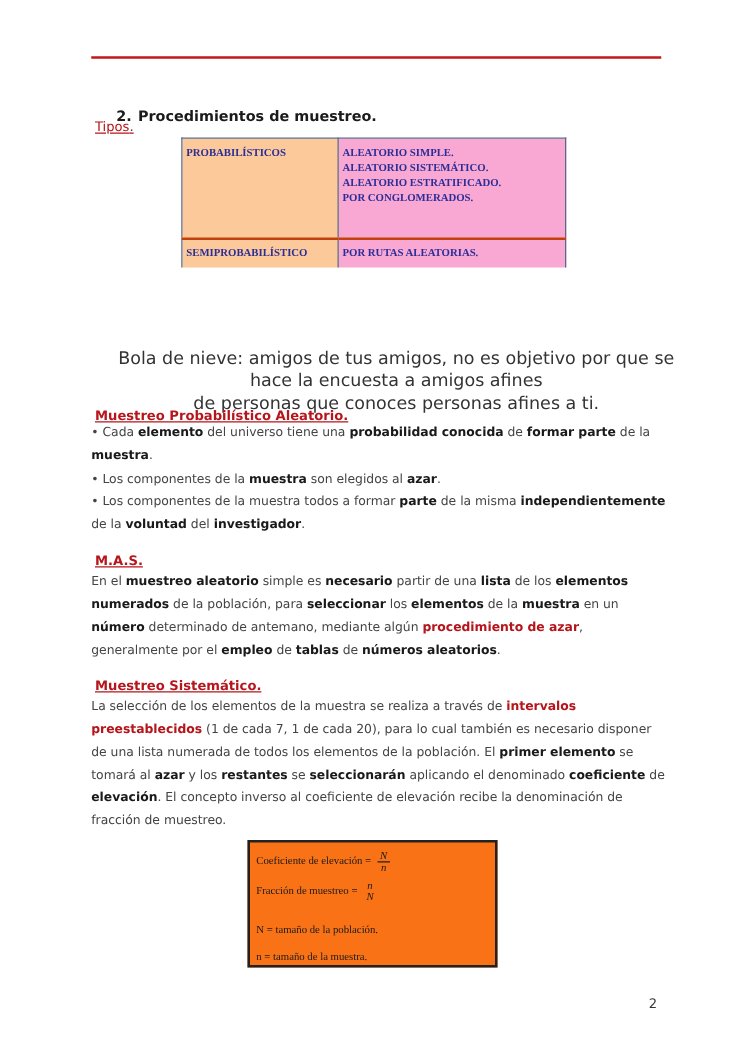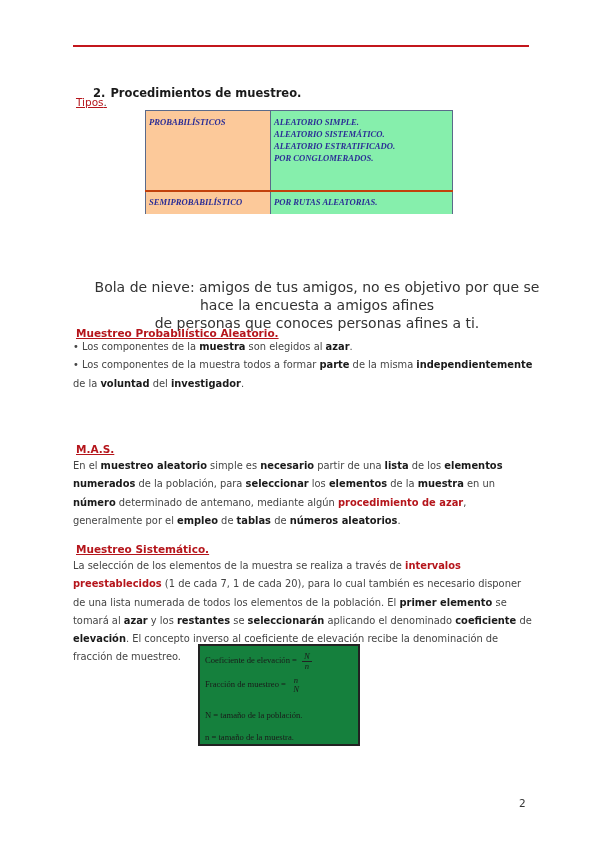--- a/index.html
+++ b/index.html
@@ -4,37 +4,37 @@
 <style>
   html, body { margin: 0; padding: 0; background: #ffffff; }
   body { width: 600px; height: 848px; position: relative; overflow: hidden;
          font-family: "DejaVu Sans", sans-serif; color: #333333; }
   .top-rule { position: absolute; left: 73px; top: 45px; width: 456px; height: 2px; background: #c3161c; }
   .section-title { position: absolute; left: 80px; top: 73px; font-size: 11.5px; font-weight: bold; color: #1a1a1a; margin: 13px; }
   .section-title .num { margin-right: 5px; }
   .subhead { position: absolute; left: 73px; font-size: 10.5px; font-weight: bold; color: #b5151b; text-decoration: underline; margin: 3px; }
   .subhead.plain { font-weight: normal; }
   .types-table { position: absolute; left: 145px; top: 110px; width: 308px; border-collapse: collapse; font-family: "Liberation Serif", serif; font-size: 8.6px; font-weight: bold; color: #2b2e96; }
-  .types-table td { vertical-align: top; padding: 2px 3px; line-height: 12px; font-style: italic; }
+  .types-table td { vertical-align: top; padding: 2px 3px; line-height: 12px; }
   .types-table td.cat { background: #fcc99a; width: 118px; border-right: 1px solid #5a6a8a; }
-  .types-table td.vals { background: #86efac; border-right: 1px solid #5a6a8a; }
+  .types-table td.vals { background: #f9a8d4; border-right: 1px solid #5a6a8a; }
   .types-table tr:first-child td { border-top: 1px solid #5a6a8a; }
   .types-table tr.r1 td { height: 72px; padding-top: 5px; }
   .types-table tr.r2 td { height: 16px; border-top: 2px solid #c2410c; padding-top: 4px; }
   .types-table tr.r3 td { height: 46px; border-top: 1px solid #7a9ab8; border-bottom: 2px solid #3b4463; }
   .types-table tr.r3 td.cat span { display: block; }
   .types-table tr.r3 td.cat .l2 { margin-top: 10px; }
   .types-table td.cat { border-left: 1px solid #5a6a8a; }
   .note { position: absolute; left: 73px; top: 262px; width: 456px; text-align: center; font-size: 14px; line-height: 18px; color: #333; margin: 16px; }
   .para { position: absolute; left: 73px; width: 460px; font-size: 9.9px; line-height: 18.3px; color: #444; margin: 0; }
   .para b { color: #1a1a1a; }
   .para .red { color: #b5151b; font-weight: bold; margin-top: 32px; }
   .bullets { position: absolute; left: 73px; top: 338px; width: 460px; list-style: none; margin: 0; padding: 0; font-size: 9.9px; line-height: 18.3px; color: #444; }
   .bullets li b { color: #1a1a1a; }
-  .formula-box { position: absolute; left: 198px; top: 644px; width: 162px; height: 102px; background: #15803d; border: 2px solid #222; box-sizing: border-box; font-family: "Liberation Serif", serif; font-size: 8.6px; color: #1a1a1a; }
+  .formula-box { position: absolute; left: 198px; top: 672px; width: 200px; height: 102px; background: #f97316; border: 2px solid #222; box-sizing: border-box; font-family: "Liberation Serif", serif; font-size: 8.6px; color: #1a1a1a; }
   .formula-box .line { position: absolute; left: 5px; white-space: nowrap; }
   .frac { display: inline-block; vertical-align: middle; text-align: center; font-style: italic; line-height: 9px; margin-left: 3px; }
   .frac .num-f { display: block; border-bottom: 0.8px solid #222; padding: 0 2px; }
   .frac .den-f { display: block; padding: 0 2px; }
   .frac.nobar .num-f { border-bottom: none; }
   .page-number { position: absolute; left: 519px; top: 797px; font-size: 10.5px; color: #333; }
 </style>
 </head>
 <body>
 
@@ -66,20 +66,21 @@
 </tbody>
   </table>
 
 <p class="note">
   <span>Bola de nieve: amigos de tus amigos, no es objetivo por que se hace la encuesta a amigos afines</span><br>
   <span>de personas que conoces personas afines a ti.</span>
 </p>
 
 <p class="subhead" style="top:324px;">Muestreo Probabilístico Aleatorio.</p>
 <ul class="bullets">
+  <li><span>• Cada </span><b>elemento</b><span> del universo tiene una </span><b>probabilidad conocida</b><span> de </span><b>formar parte</b><span> de la </span><b>muestra</b><span>.</span></li>
   <li><span>• Los componentes de la </span><b>muestra</b><span> son elegidos al </span><b>azar</b><span>.</span></li>
   <li><span>• Los componentes de la muestra todos a formar </span><b>parte</b><span> de la misma </span><b>independientemente</b><span> de la </span><b>voluntad</b><span> del </span><b>investigador</b><span>.</span></li>
 </ul>
 
 <p class="subhead" style="top:440px;">M.A.S.</p>
 <p class="para" style="top:457px;"><span>En el </span><b>muestreo aleatorio</b><span> simple es </span><b>necesario</b><span> partir de una </span><b>lista</b><span> de los </span><b>elementos numerados</b><span> de la población, para </span><b>seleccionar</b><span> los </span><b>elementos</b><span> de la </span><b>muestra</b><span> en un </span><b>número</b><span> determinado de antemano, mediante algún </span><span class="red">procedimiento de azar</span><span>, generalmente por el </span><b>empleo</b><span> de </span><b>tablas</b><span> de </span><b>números aleatorios</b><span>.</span></p>
 
 <p class="subhead" style="top:540px;">Muestreo Sistemático.</p>
 <p class="para" style="top:557px;"><span>La selección de los elementos de la muestra se realiza a través de </span><span class="red">intervalos preestablecidos</span><span> (1 de cada 7, 1 de cada 20), para lo cual también es necesario disponer de una lista numerada de todos los elementos de la población. El </span><b>primer elemento</b><span> se tomará al </span><b>azar</b><span> y los </span><b>restantes</b><span> se </span><b>seleccionarán</b><span> aplicando el denominado </span><b>coeficiente</b><span> de </span><b>elevación</b><span>. El concepto inverso al coeficiente de elevación recibe la denominación de fracción de muestreo.</span></p>
 

